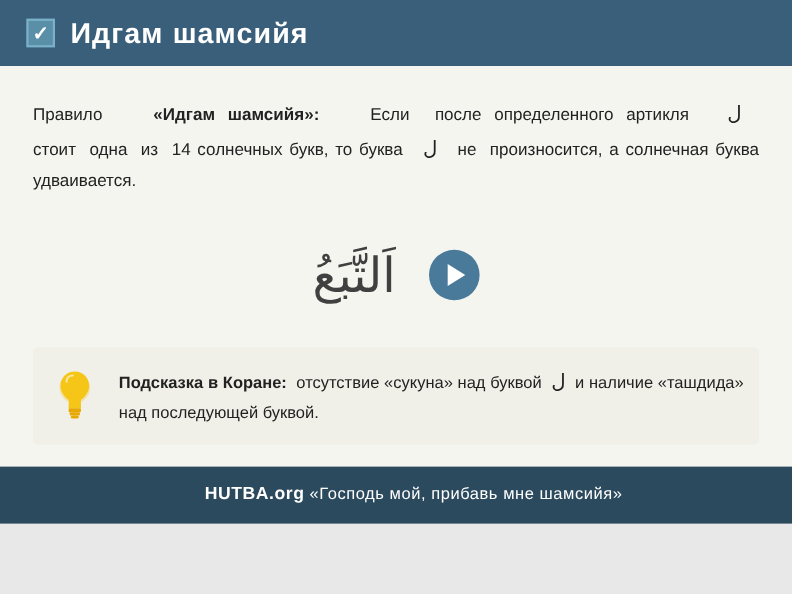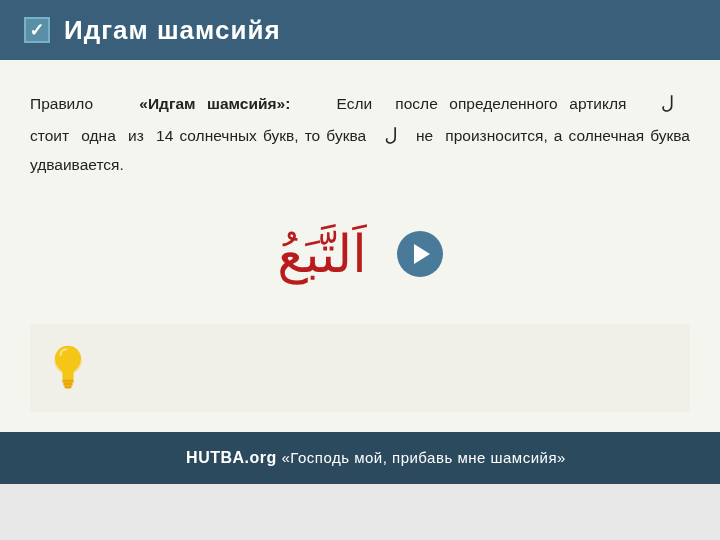--- a/index.html
+++ b/index.html
@@ -83,22 +83,22 @@
     .arabic-section {
       display: flex;
       align-items: center;
       justify-content: center;
       gap: 30px;
       margin: 10px 0 24px 0;
     }
 
     .arabic-word {
       font-family: 'Arabic Typesetting', 'Traditional Arabic', serif;
-      font-size: 52px;
-      color: #b91c1c;
+      font-size: 44px;
+      color: #404040;
       direction: rtl;
     }
 
     .play-button {
       width: 46px;
       height: 46px;
       border-radius: 50%;
       background: #4a7a9a;
       display: flex;
       align-items: center;
@@ -231,20 +231,26 @@
           <path d="M22 4 C13 4 8 11 8 18 C8 24 12 29 16 32 L16 40 L28 40 L28 32 C32 29 36 24 36 18 C36 11 31 4 22 4Z" fill="#f5c518"></path>
 
           <rect x="16" y="40" width="12" height="4" rx="1" fill="#e8a800"></rect>
           <rect x="17" y="44" width="10" height="3" rx="1" fill="#e8a800"></rect>
           <rect x="18" y="47" width="8" height="3" rx="2" fill="#e8a800"></rect>
 
           <path d="M14 14 C14 10 17 8 20 8" stroke="white" stroke-width="2" fill="none" stroke-linecap="round" opacity="0.6"></path>
         </svg>
       </div>
 
+      <div class="hint-text">
+        <span class="bold">Подсказка  в  Коране:</span>&nbsp;
+        <span>отсутствие  «сукуна»  над буквой</span>&nbsp;
+        <span class="lam-arabic">ل</span>&nbsp;
+        <span>и  наличие  «ташдида»  над  последующей буквой.</span>
+      </div>
     </div>
 
     <div class="watermark">CREATED BY HUTBA.ORG</div>
   </div>
 
   <div class="footer">
     <span class="footer-text">
       <span class="brand">HUTBA.org</span><span> «Господь мой, прибавь мне шамсийя»</span>
     </span>
   </div>

